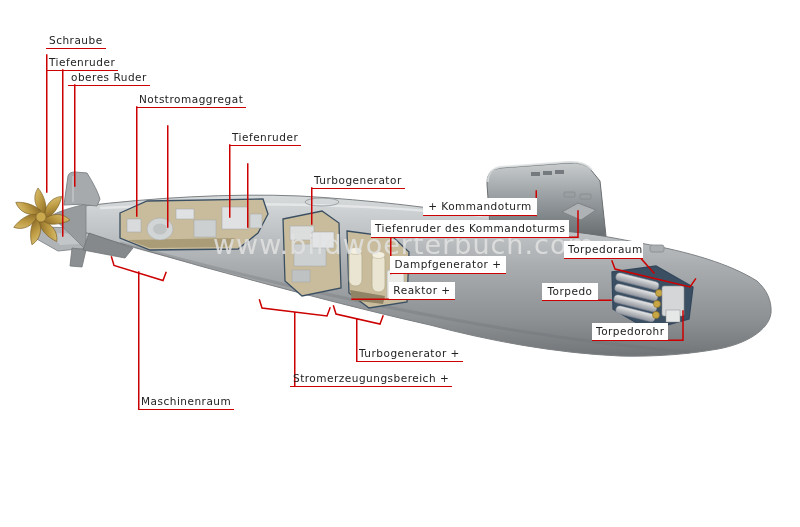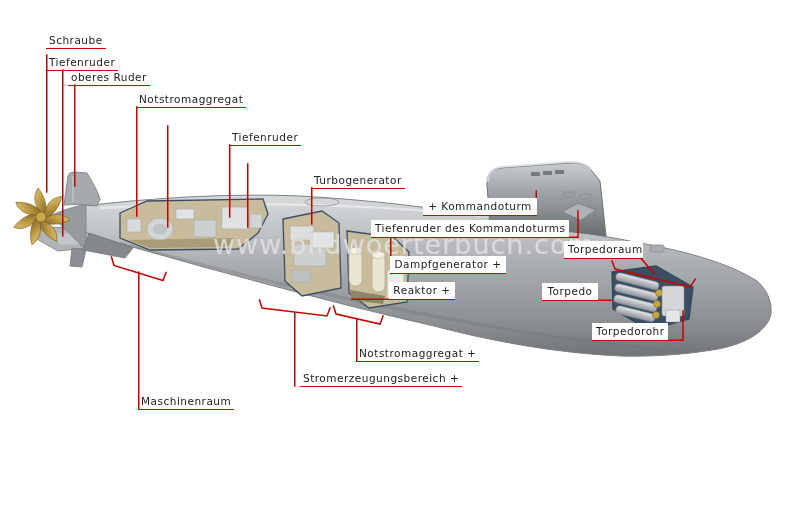--- a/index.html
+++ b/index.html
@@ -186,17 +186,17 @@
   <div class="lbl plain" style="left:311px;top:174px">Turbogenerator</div>
 
   <div class="lbl boxed" style="left:423px;top:198px;width:114px">+ Kommandoturm</div>
   <div class="lbl boxed" style="left:371px;top:220px;width:198px">Tiefenruder des Kommandoturms</div>
   <div class="lbl boxed" style="left:564px;top:241px;width:79px">Torpedoraum</div>
   <div class="lbl boxed" style="left:390px;top:256px;width:116px">Dampfgenerator +</div>
   <div class="lbl boxed" style="left:389px;top:282px;width:66px">Reaktor +</div>
   <div class="lbl boxed" style="left:542px;top:283px;width:56px">Torpedo</div>
   <div class="lbl boxed" style="left:592px;top:323px;width:76px">Torpedorohr</div>
 
-  <div class="lbl plain" style="left:356px;top:347px">Notstromaggregat +</div>
-  <div class="lbl plain" style="left:300px;top:372px">Stromerzeugungsbereich +</div>
+  <div class="lbl plain" style="left:356px;top:347px">Turbogenerator +</div>
+  <div class="lbl plain" style="left:290px;top:372px">Stromerzeugungsbereich +</div>
   <div class="lbl plain" style="left:138px;top:395px">Maschinenraum</div>
 
 </div>
 
 </body></html>

